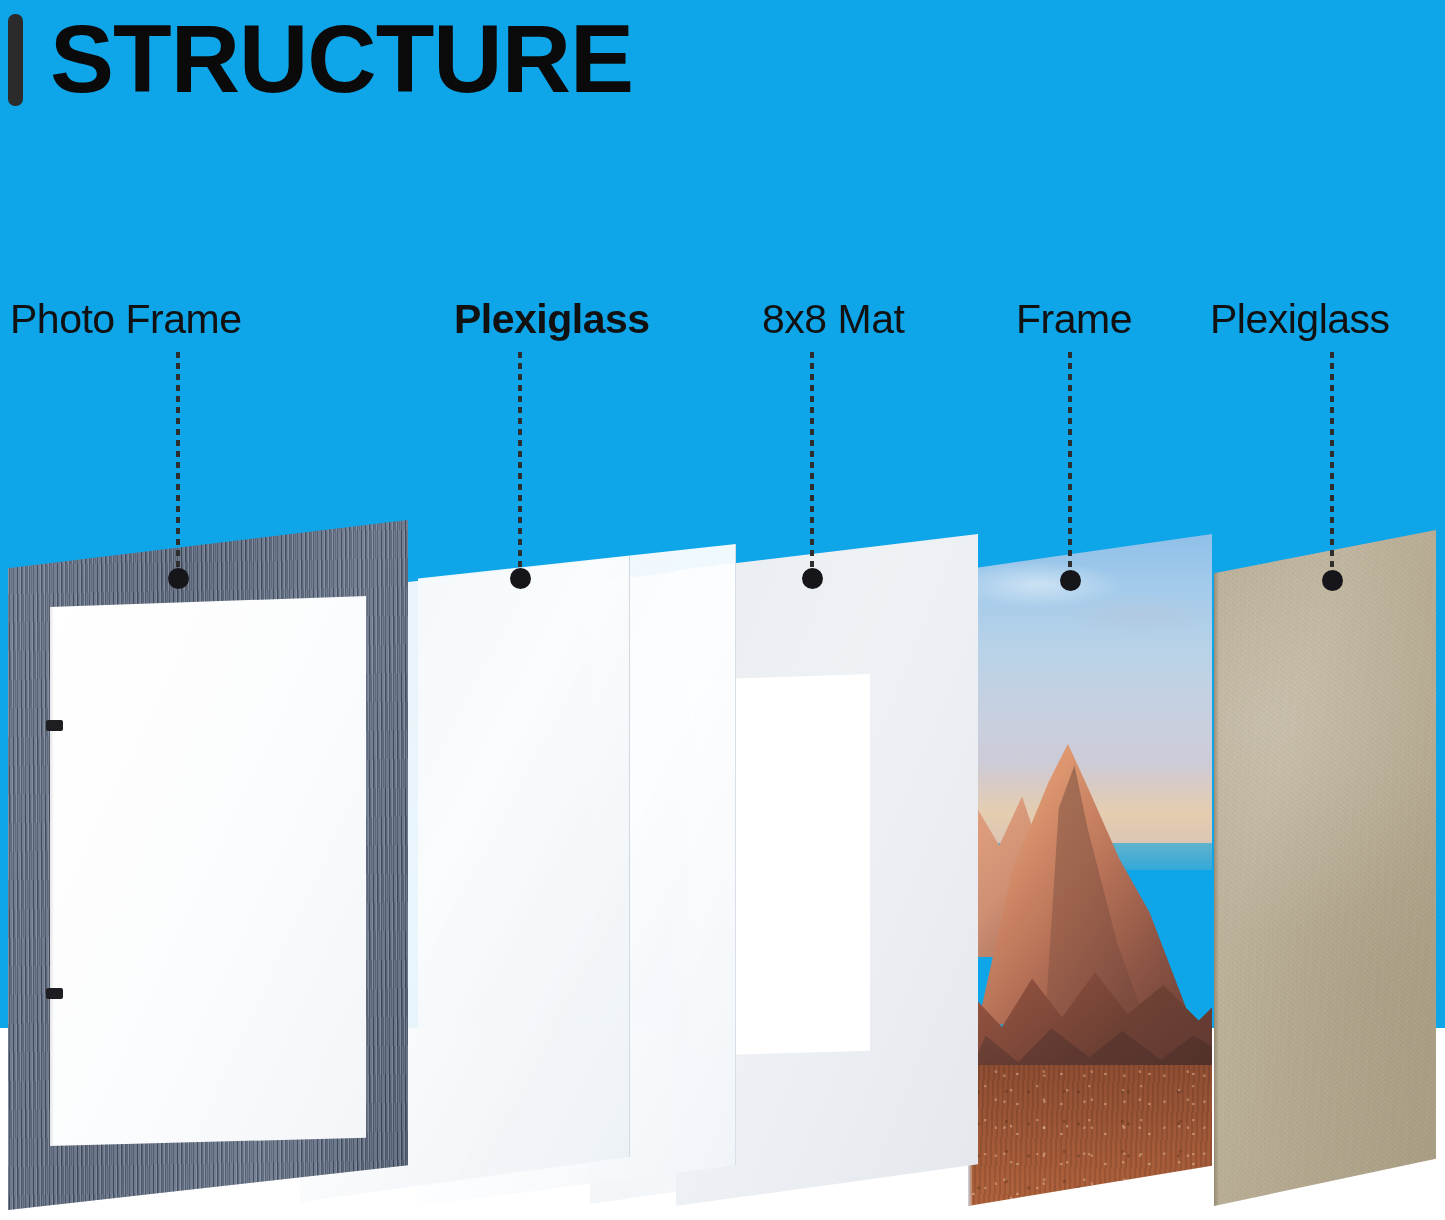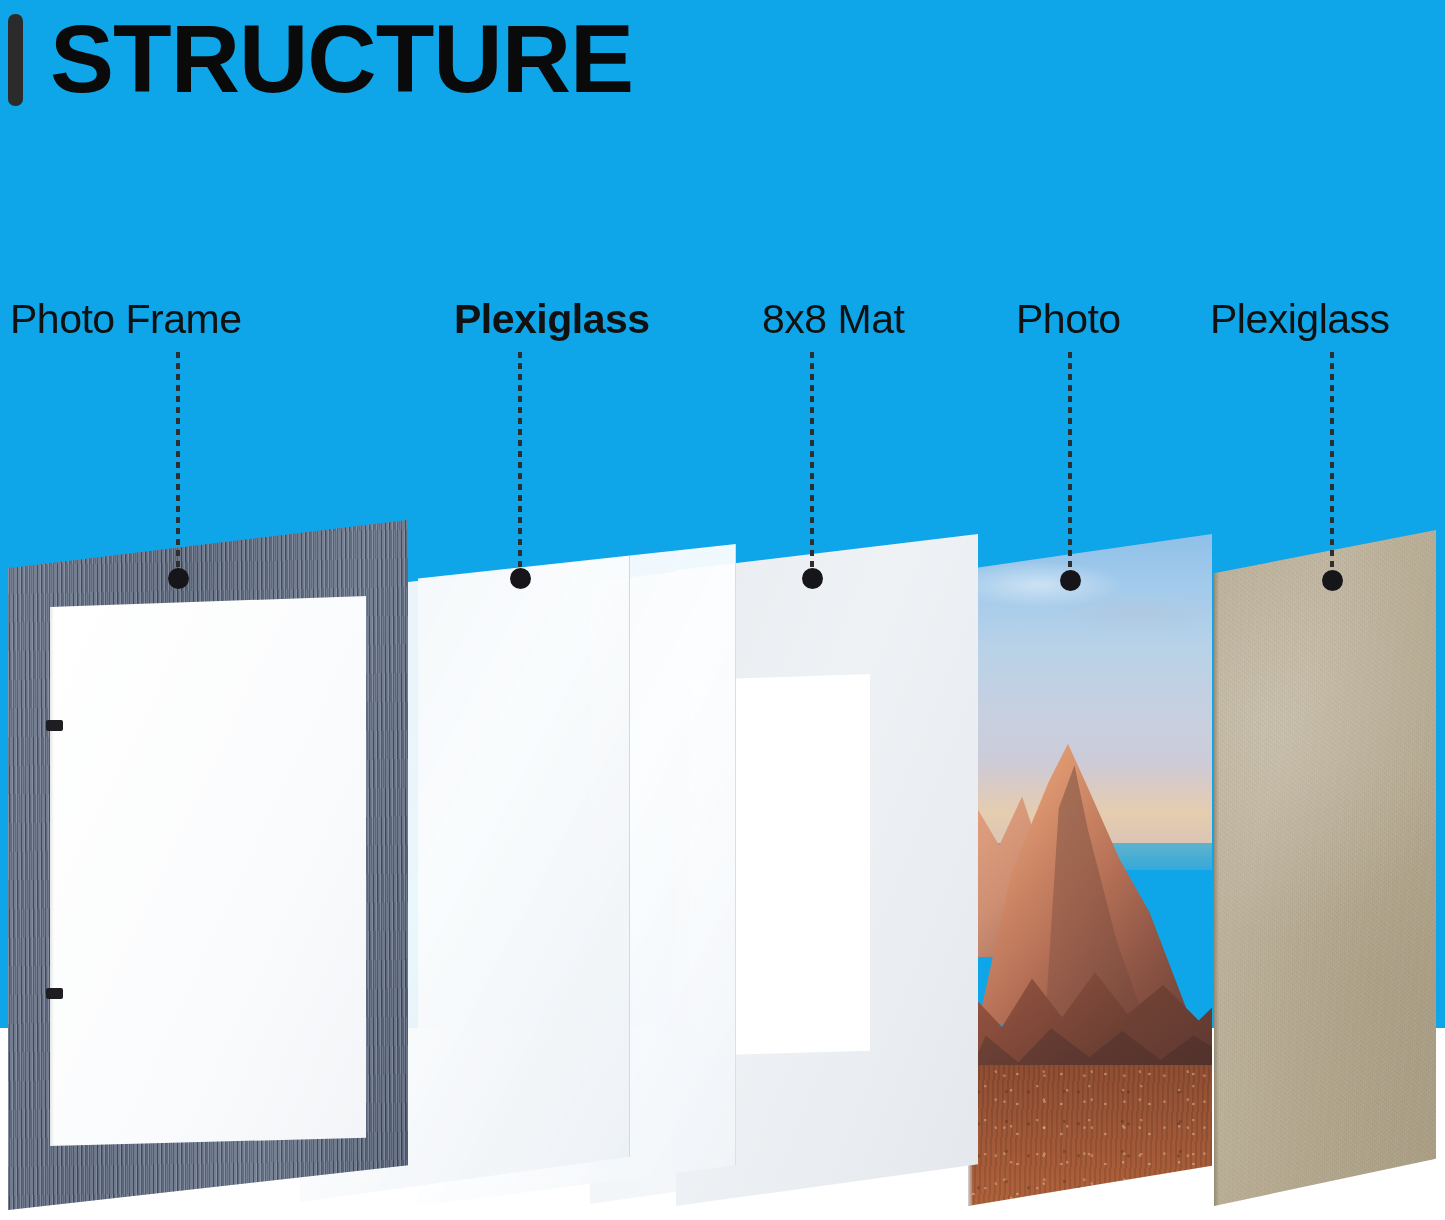--- a/index.html
+++ b/index.html
@@ -189,21 +189,21 @@
 <div id="stage">
 
   <div id="title-block">
     <div id="title-accent"></div>
     <div id="title-text">STRUCTURE</div>
   </div>
 
   <div class="layer-label" style="left:10px;">Photo Frame</div>
   <div class="layer-label" style="left:454px;font-weight:bold;">Plexiglass</div>
   <div class="layer-label" style="left:762px;">8x8 Mat</div>
-  <div class="layer-label" style="left:1016px;">Photo</div>
+  <div class="layer-label" style="left:1016px;">Frame</div>
   <div class="layer-label" style="left:1210px;">Plexiglass</div>
 
   <div class="panel" id="backboard">
     <div id="backboard-grain"></div>
     <div id="backboard-edge"></div>
   </div>
 
   <div class="panel" id="photo">
     <div id="photo-inner">
       <div class="ph-sky"></div>

